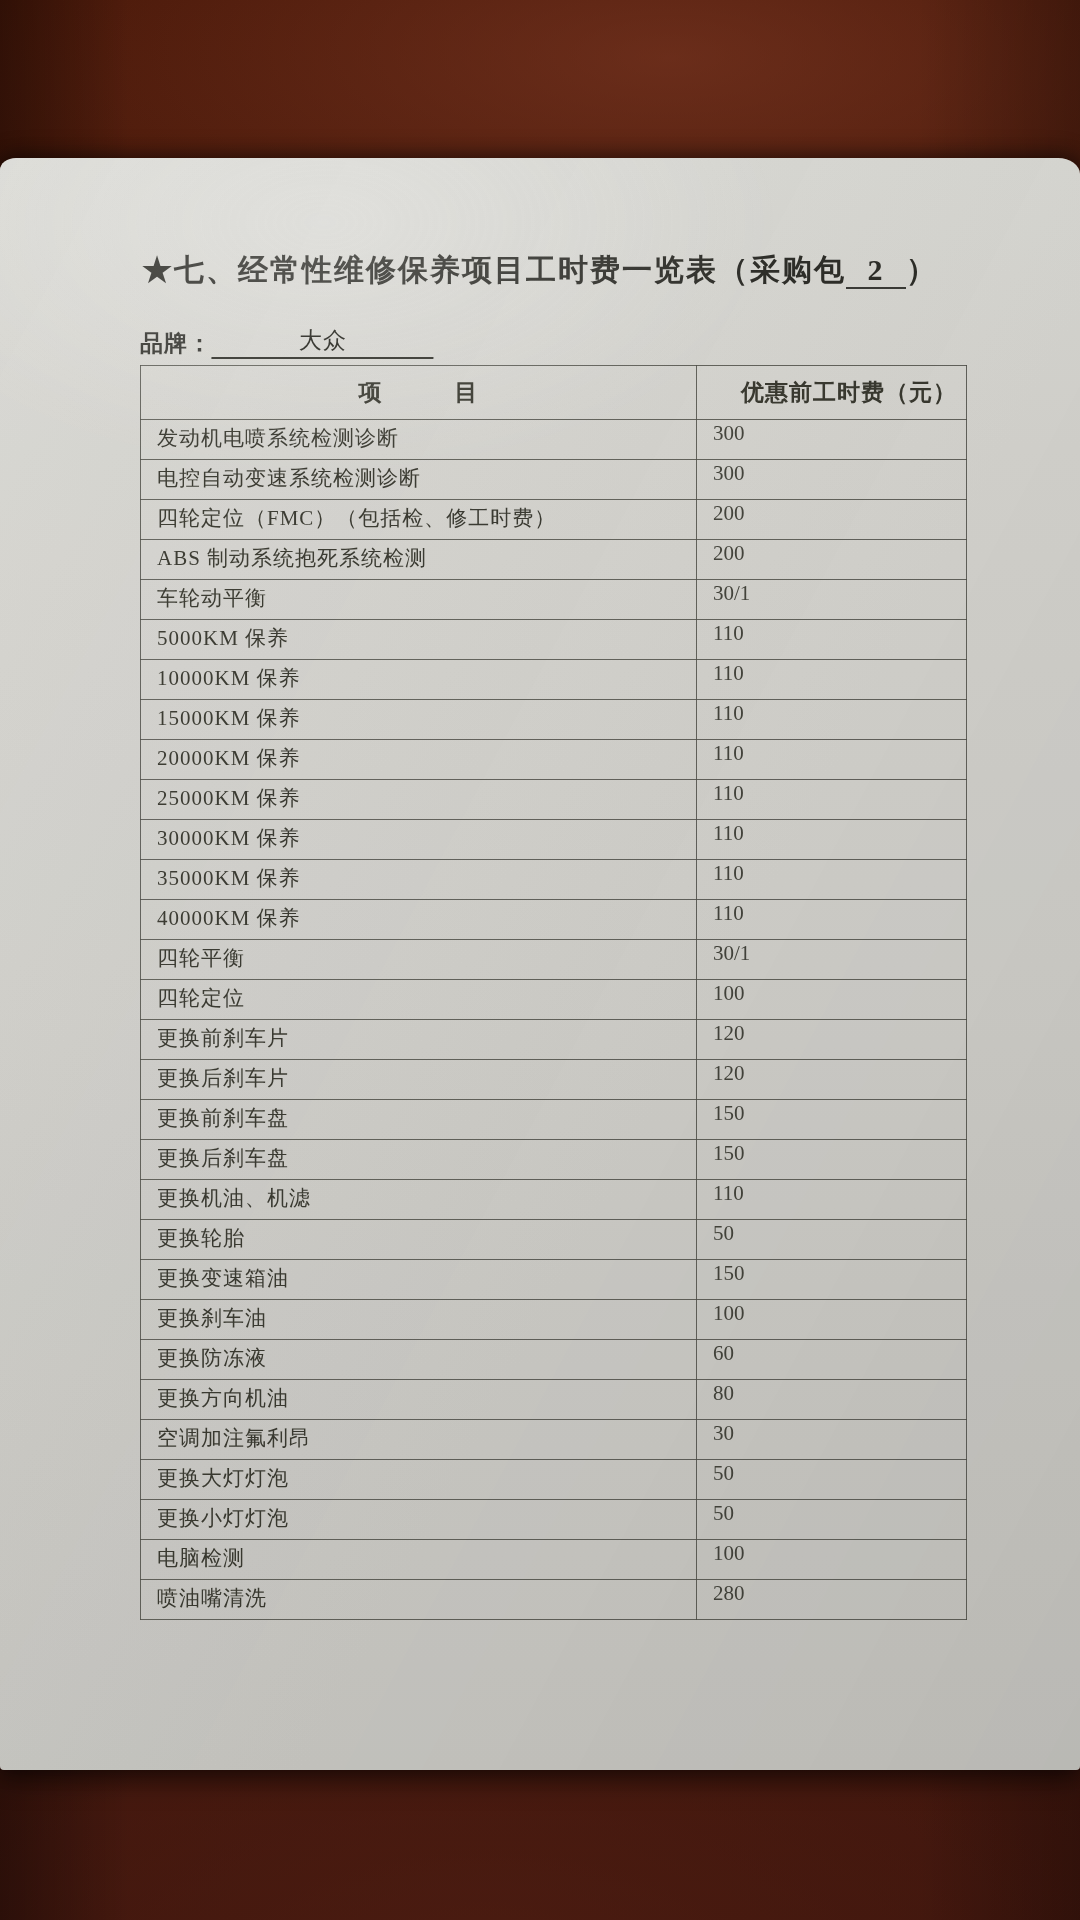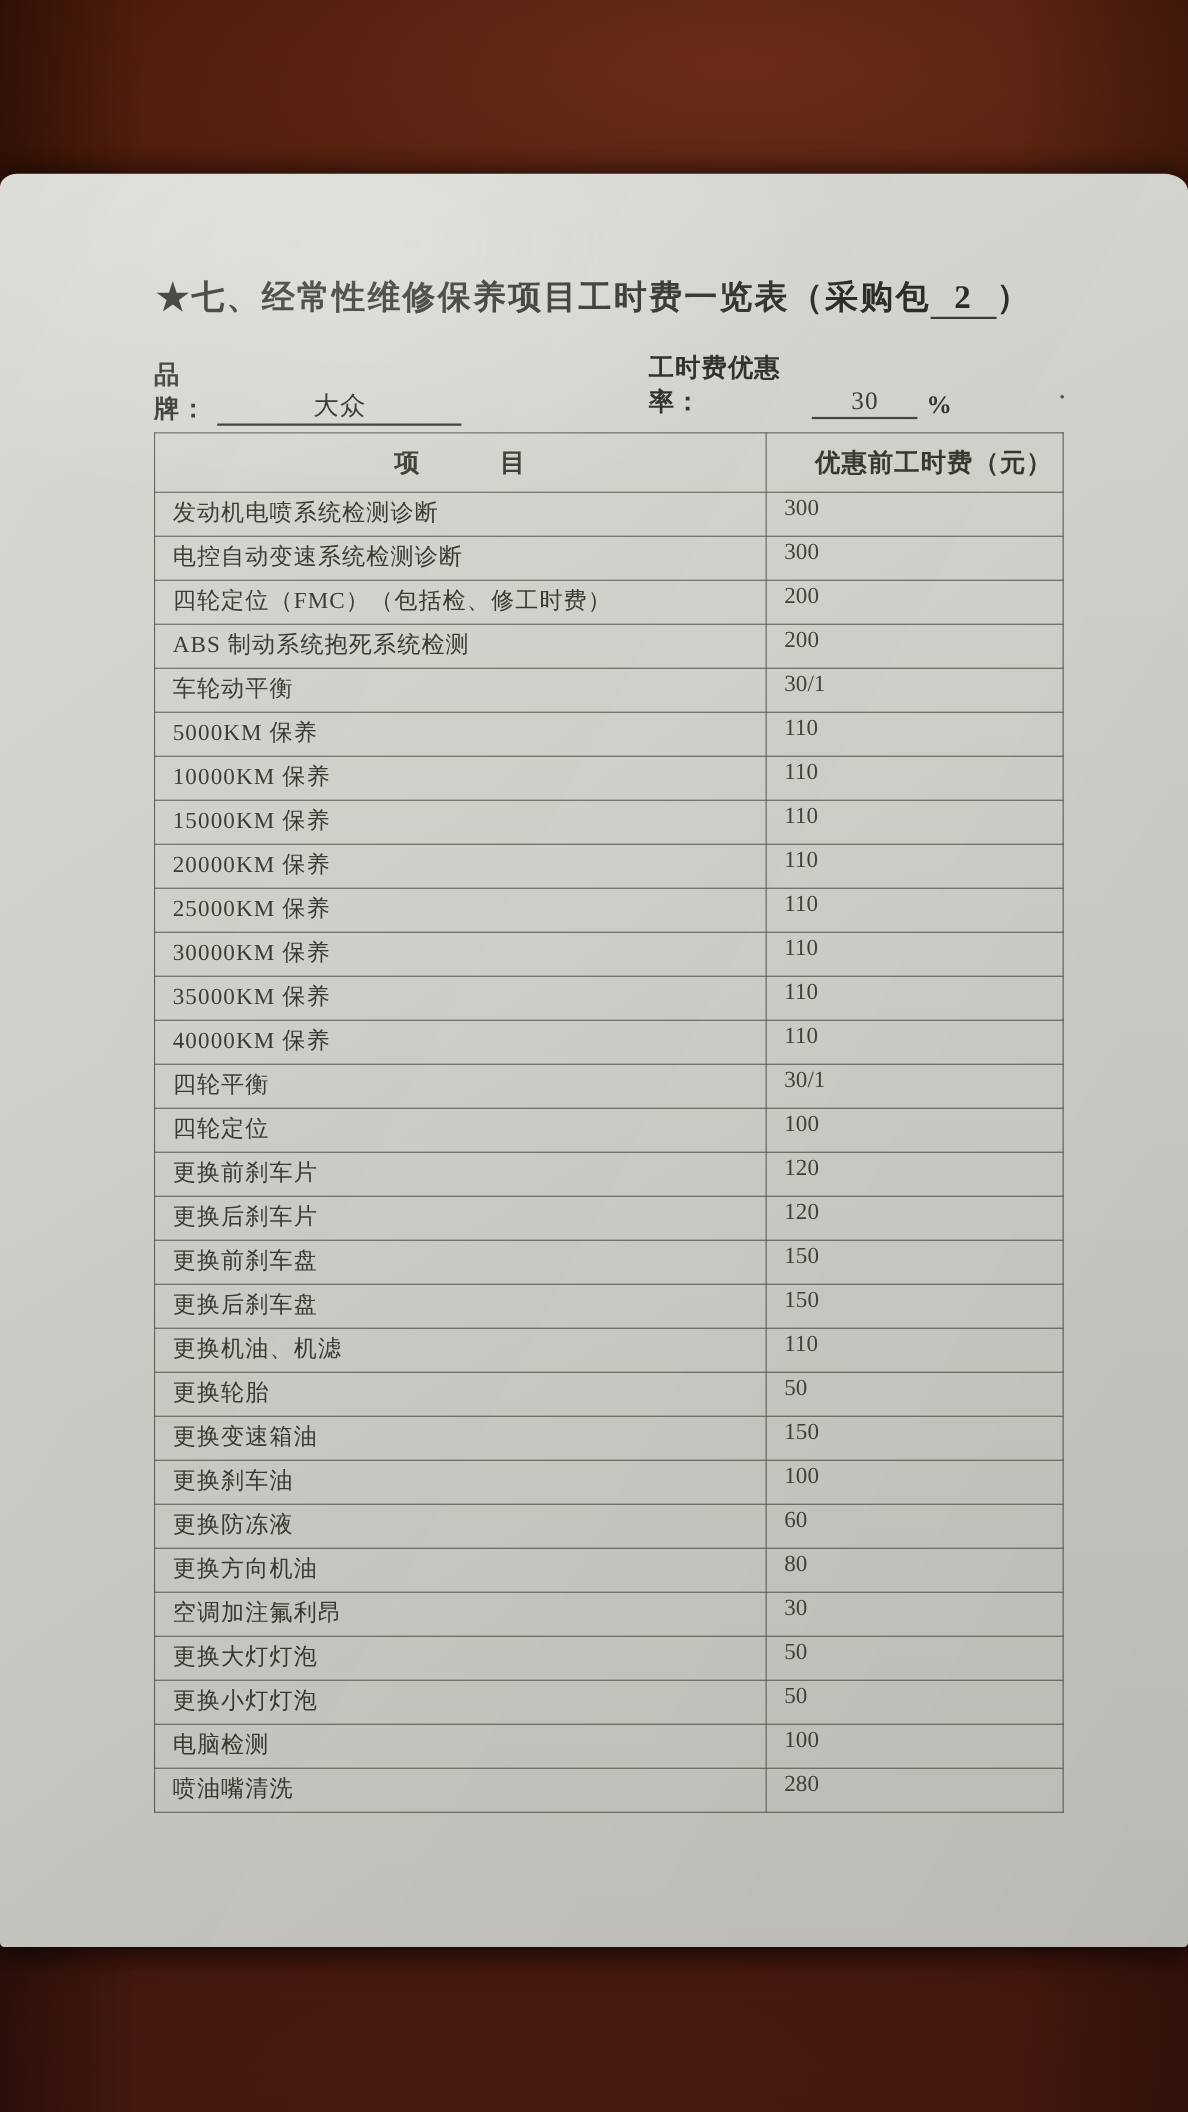--- a/index.html
+++ b/index.html
@@ -77,26 +77,20 @@
 
   <div class="doc-title">
     <span>★七、经常性维修保养项目工时费一览表（采购包</span><span class="hand-number">2</span><span>）</span>
   </div>
 
   <div class="meta-row">
     <div class="brand-group">
       <span>品牌：</span>
       <span class="brand-value">大众</span>
     </div>
-    <div class="discount-group">
-      <span>工时费优惠率：</span>
-      <span class="discount-value">30</span>
-      <span class="discount-unit">%</span>
-      <span class="pen-dot">·</span>
-    </div>
   </div>
 
   <table class="doc-table">
     <colgroup>
         <col class="c1">
         <col class="c2">
       </colgroup>
     <thead>
       <tr>
         <th class="th-item">项　　　目</th>

